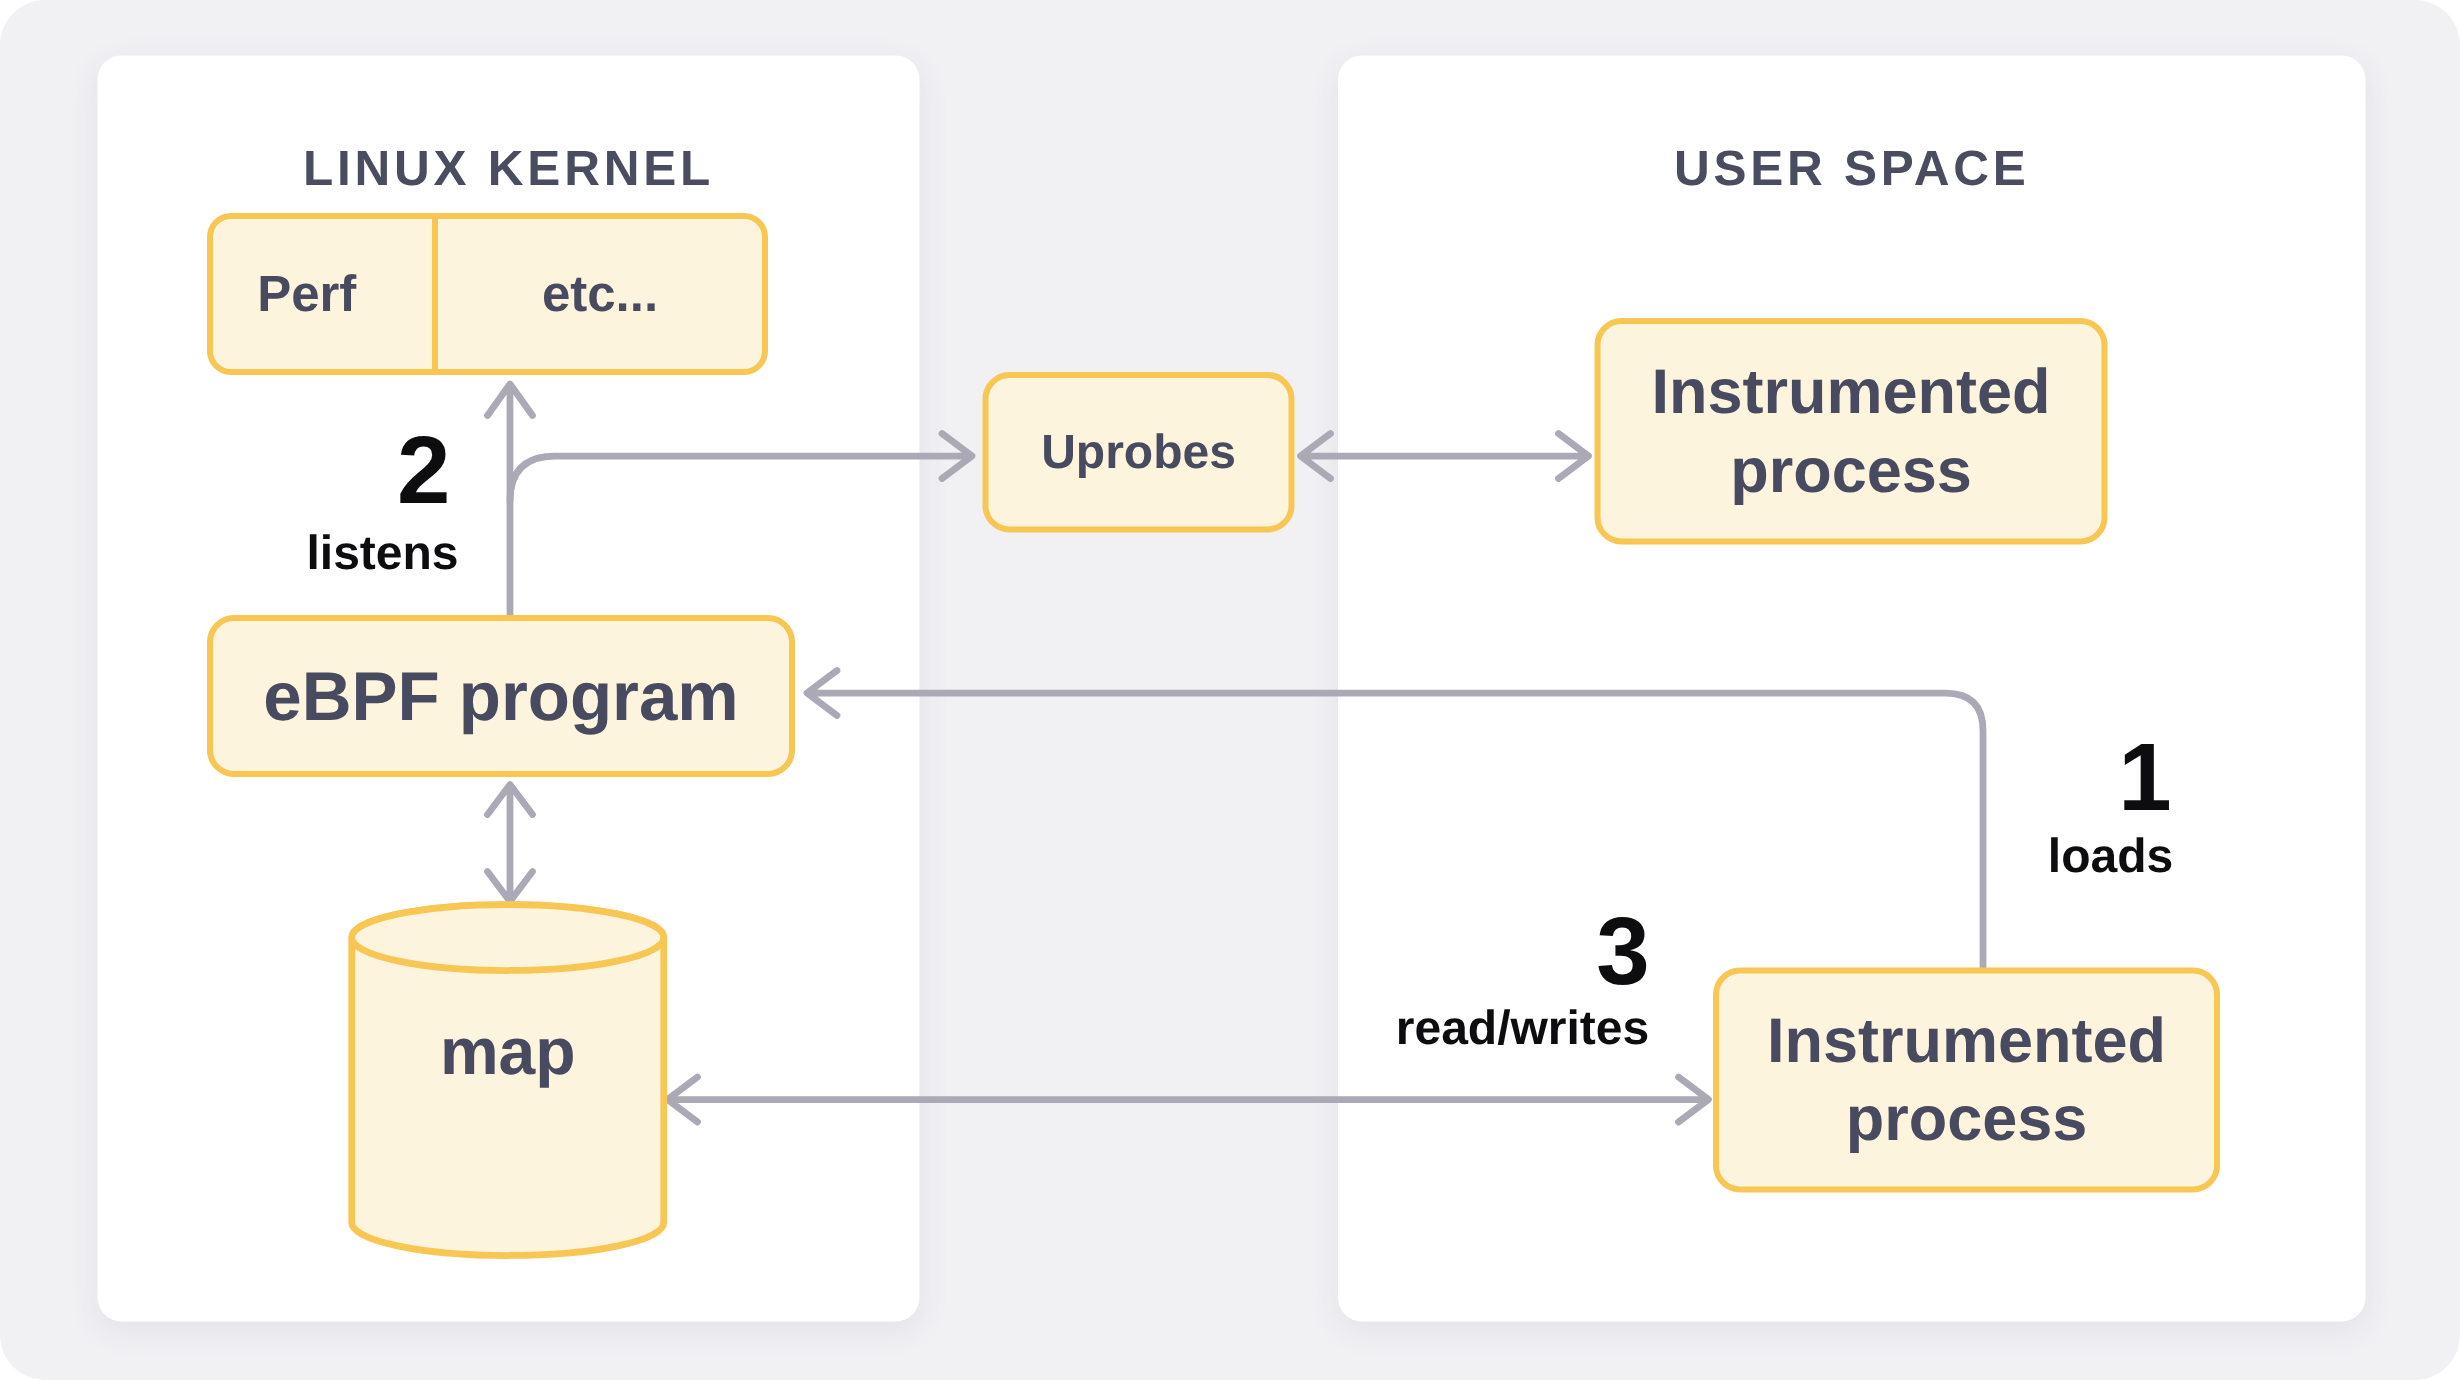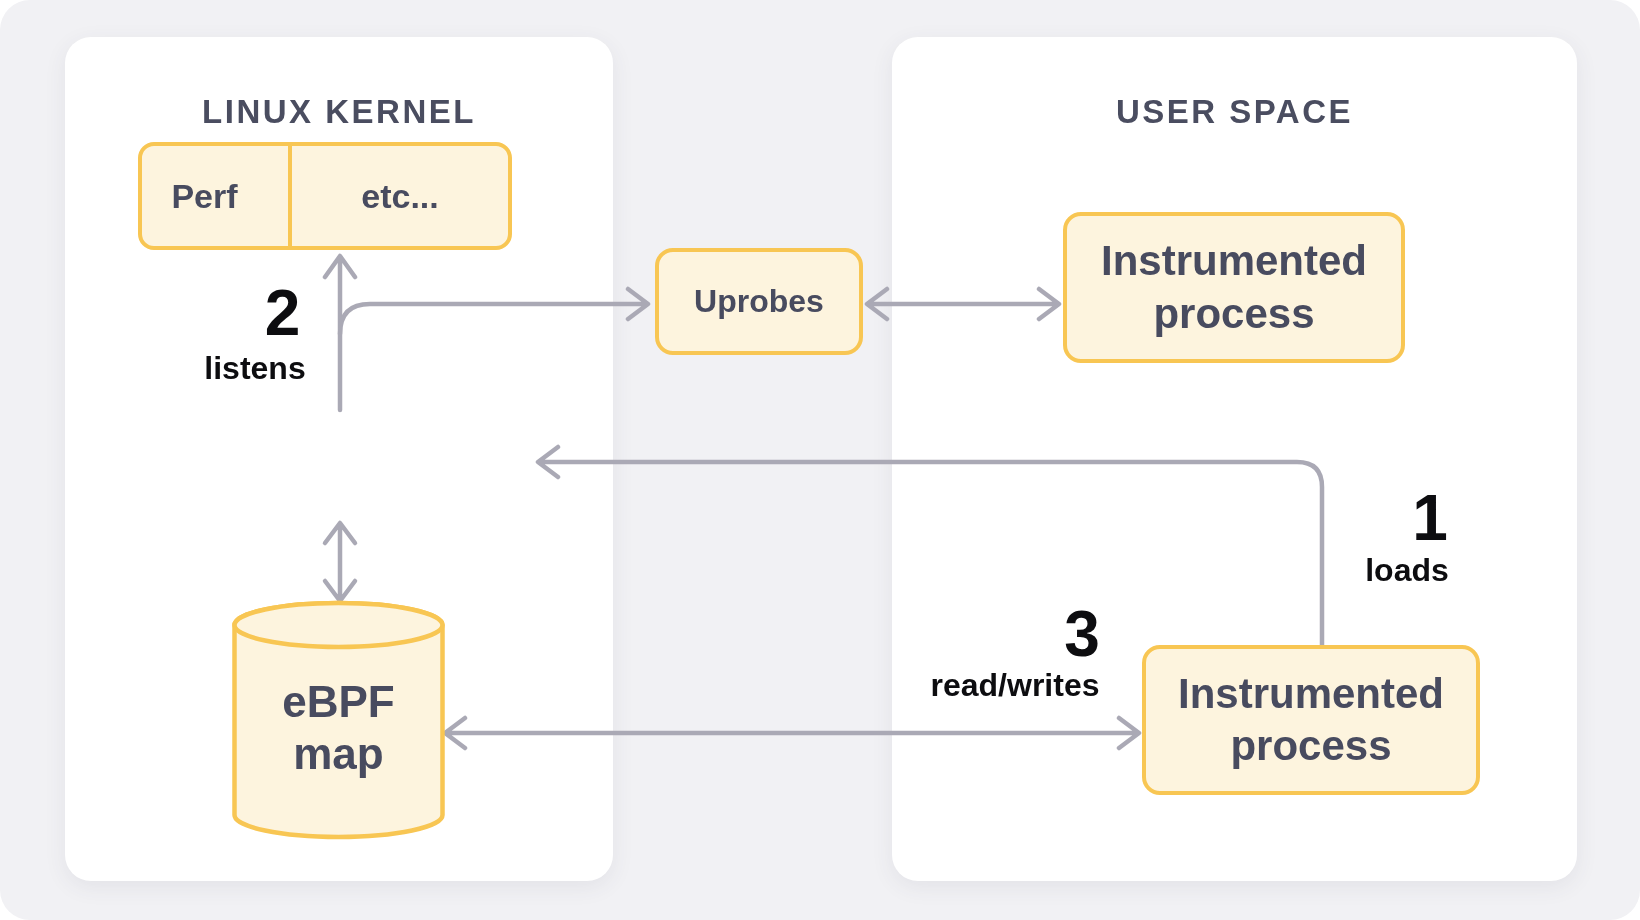--- a/index.html
+++ b/index.html
@@ -1,19 +1,19 @@
 <!DOCTYPE html>
 <html><head>
 <meta charset="utf-8">
 <style>
   html,body{margin:0;padding:0;background:#ffffff;}
   body{font-family:"Liberation Sans","DejaVu Sans",sans-serif;}
   .stage{position:relative;width:1640px;height:920px;background:#ffffff;overflow:hidden;}
   .canvas{position:absolute;inset:0;background:#f1f1f4;border-radius:30px;}
-  .panel{position:absolute;background:#ffffff;border-radius:26px;
+  .panel{position:absolute;background:#ffffff;border-radius:16px;
          box-shadow:0 6px 22px rgba(60,60,90,0.08);}
   .panel-kernel{left:65px;top:37px;width:548px;height:844px;}
   .panel-user{left:892px;top:37px;width:685px;height:844px;}
   .panel-title{position:absolute;top:56px;left:0;right:0;text-align:center;
          font-size:33px;font-weight:800;letter-spacing:2.5px;color:#4a4d60;}
   .ybox{position:absolute;background:#fdf4de;border:4px solid #f8c653;border-radius:18px;
         display:flex;align-items:center;justify-content:center;box-sizing:border-box;
         color:#484b5f;font-weight:600;text-align:center;}
   .probes{left:138px;top:142px;width:374px;height:108px;padding:0;border-radius:16px;
           display:flex;align-items:stretch;justify-content:flex-start;}
@@ -73,35 +73,37 @@
       <path class="cyl" d="M 234.5 625 A 104 22 0 0 1 442.5 625 L 442.5 815 A 104 22 0 0 1 234.5 815 Z"></path>
       <ellipse class="cyl" cx="338.5" cy="625" rx="104" ry="22"></ellipse>
     </g>
   </svg>
 
   <div class="ybox probes">
     <div class="probe-cell" style="width:125px;">Perf</div>
     <div class="probe-cell" style="flex:1 1 auto;margin-left:21px;">etc...</div>
   </div>
 
+  <div class="ybox ebpf-program">
+    <span>eBPF program</span>
+  </div>
 
   <div class="ybox uprobes">
     <span>Uprobes</span>
   </div>
 
   <div class="ybox inst-top">
     <span class="inst-label">Instrumented process</span>
   </div>
 
   <div class="ybox inst-bottom">
     <span class="inst-label">Instrumented process</span>
   </div>
 
   <div class="map-label">
-    <span>eBPF</span>
     <span>map</span>
   </div>
 
   <div class="step-num num-2">2</div>
   <div class="step-label lbl-2">listens</div>
 
   <div class="step-num num-1">1</div>
   <div class="step-label lbl-1">loads</div>
 
   <div class="step-num num-3">3</div>

